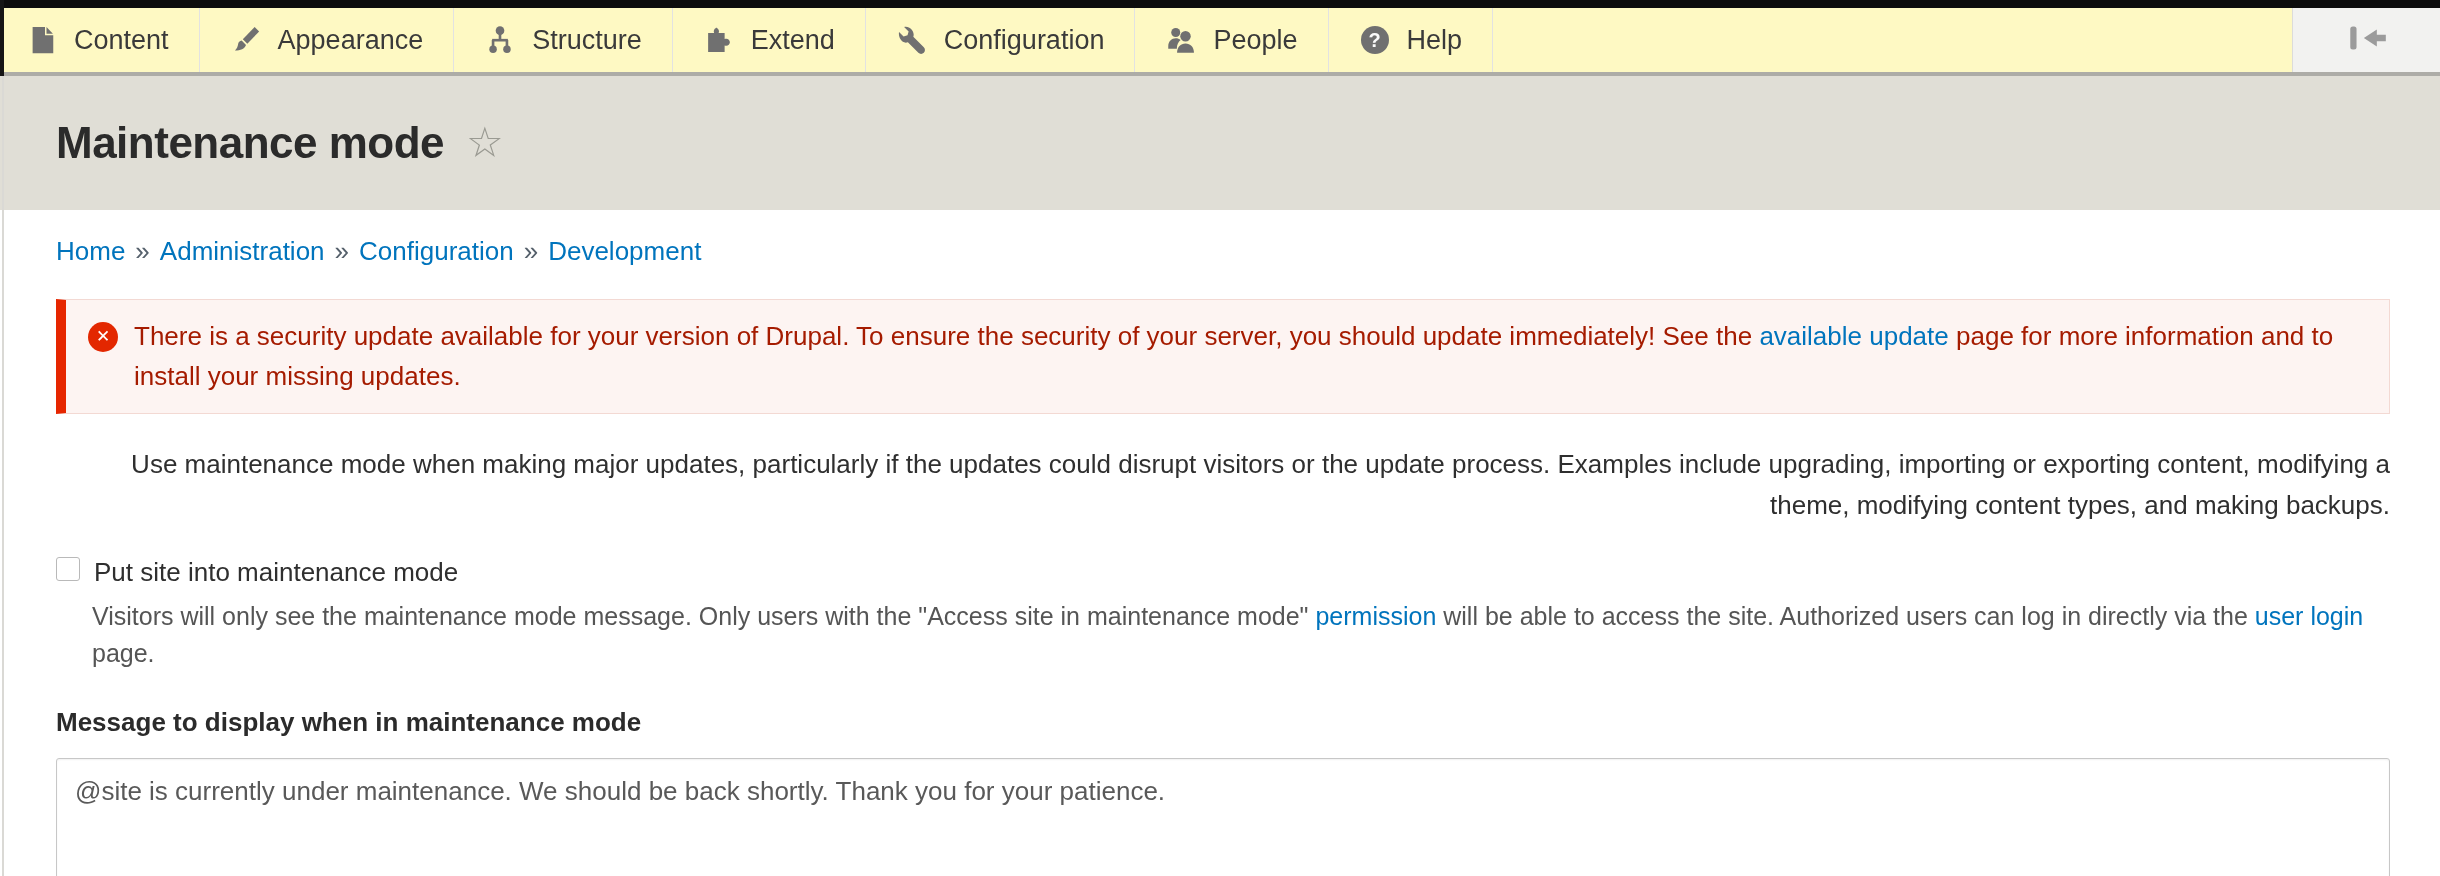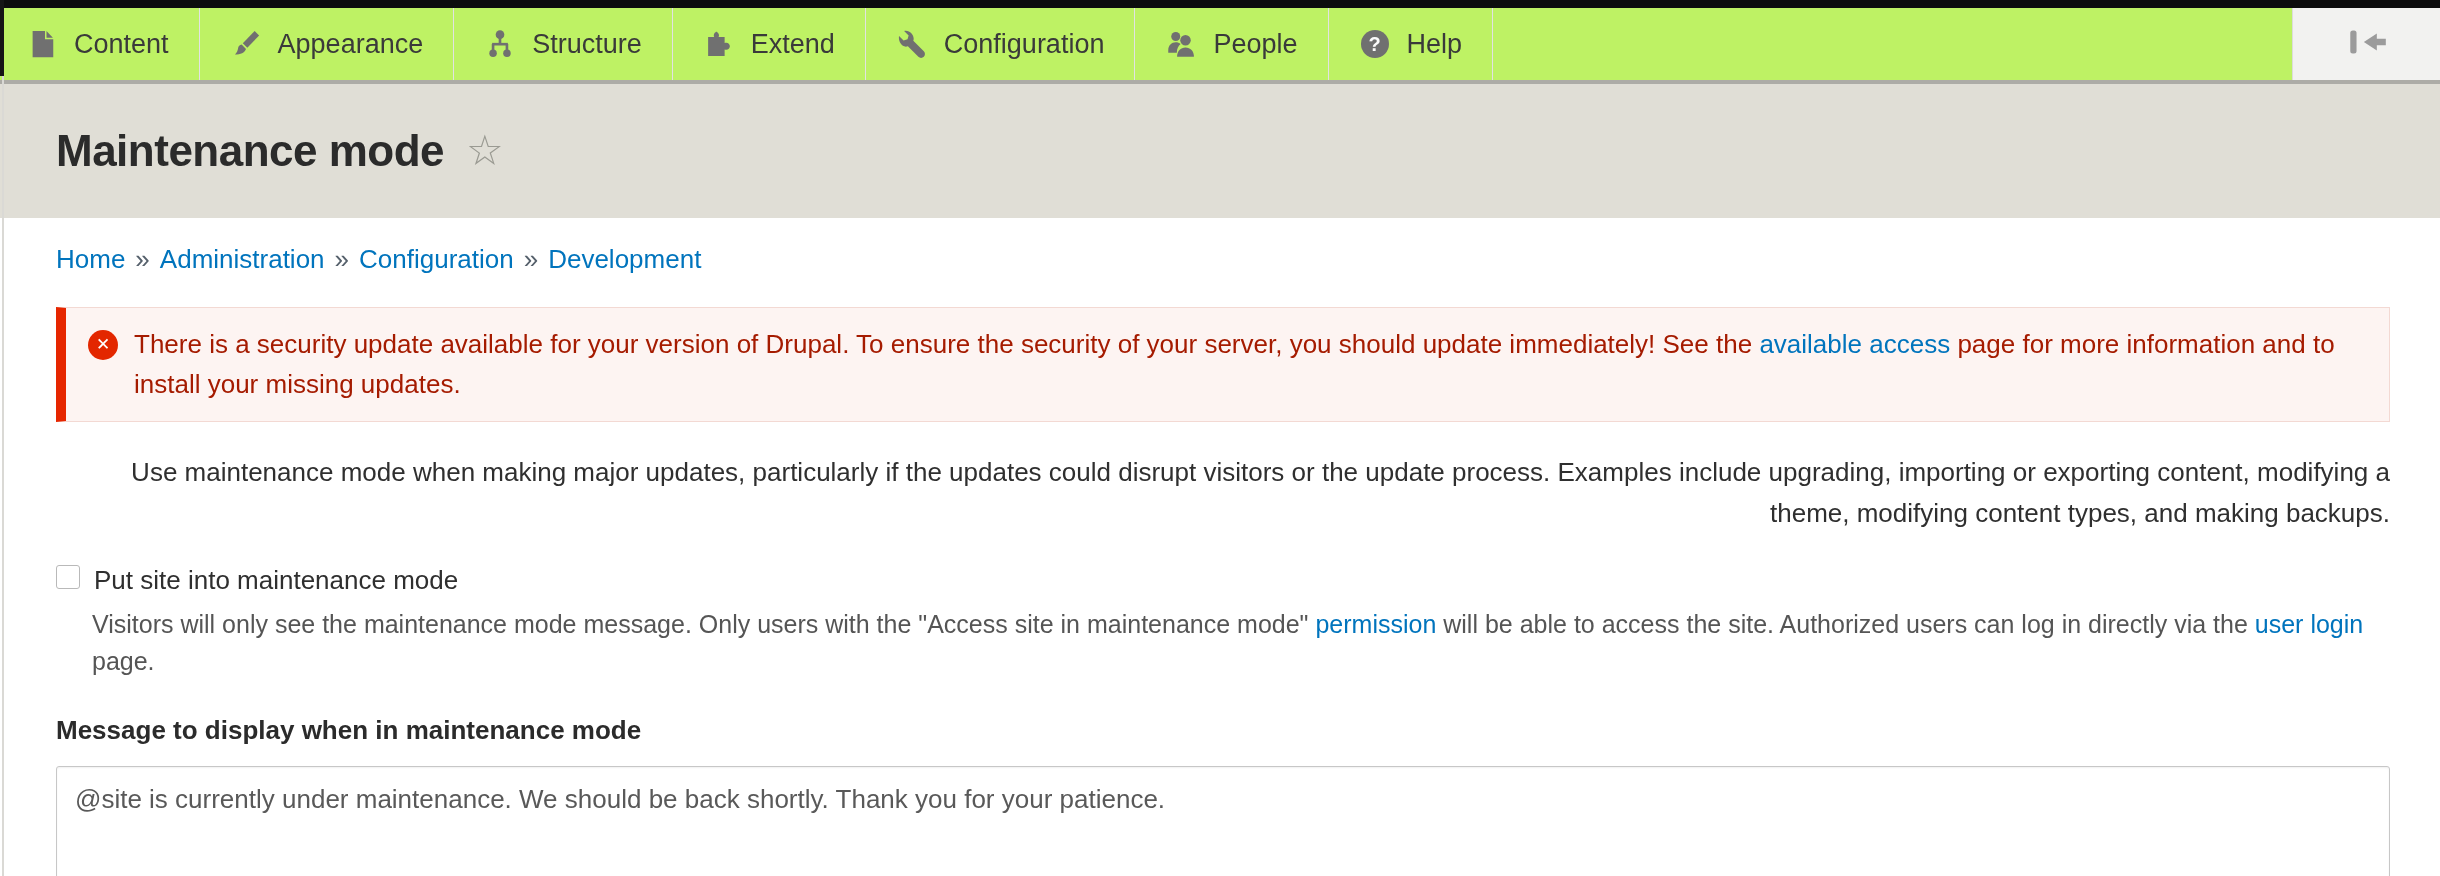--- a/index.html
+++ b/index.html
@@ -1,21 +1,21 @@
 <!DOCTYPE html>
 <html><head>
 <meta charset="utf-8">
 <style>
   * { margin:0; padding:0; box-sizing:border-box; }
   html,body { width:2440px; height:876px; overflow:hidden; background:#fff;
     font-family:"Liberation Sans","DejaVu Sans",sans-serif; color:#2f2f2f; }
 
   
   .top-strip { height:8px; background:#0d0d0d; }
-  .toolbar { height:72px; background:#bef264; display:flex; align-items:stretch; position:relative; }
+  .toolbar { height:64px; background:#fef9c3; display:flex; align-items:stretch; position:relative; }
   .tb-item { display:flex; align-items:center; gap:16px; padding:0 30px;
     border-right:1px solid #e2e2e2; color:#3a3a3a; font-size:27px; cursor:pointer; text-decoration:none; }
   .tb-item:first-child { padding-left:26px; }
   .tb-icon { width:32px; height:32px; display:flex; align-items:center; justify-content:center; color:#707070; }
   .tb-icon svg { width:30px; height:30px; fill:currentColor; }
   .help-badge { width:28px; height:28px; border-radius:50%; background:#707070; color:#fbfbfb;
     font-size:20px; font-weight:bold; display:flex; align-items:center; justify-content:center; }
   .tb-spacer { flex:1; }
   .tb-toggle { width:148px; background:#f2f2f0; border-left:1px solid #dcdcda;
     display:flex; align-items:center; justify-content:center; cursor:pointer; }
@@ -153,21 +153,21 @@
 
 <div class="content">
 
   <nav class="breadcrumb">
     <a class="lnk">Home</a><span class="sep">»</span><a class="lnk">Administration</a><span class="sep">»</span><a class="lnk">Configuration</a><span class="sep">»</span><a class="lnk">Development</a>
   </nav>
 
   <div class="error-box">
     <span class="error-icon">✕</span>
     <div>
-      <span>There is a security update available for your version of Drupal. To ensure the security of your server, you should update immediately! See the </span><a class="lnk">available access</a><span> page for more information and to install your missing updates.</span>
+      <span>There is a security update available for your version of Drupal. To ensure the security of your server, you should update immediately! See the </span><a class="lnk">available update</a><span> page for more information and to install your missing updates.</span>
     </div>
   </div>
 
   <p class="intro">Use maintenance mode when making major updates, particularly if the updates could disrupt visitors or the update process. Examples include upgrading, importing or exporting content, modifying a theme, modifying content types, and making backups.</p>
 
   <div class="cb-row">
     <input type="checkbox" class="cb-box" style="">
     <label class="cb-label">Put site into maintenance mode</label>
   </div>
   <div class="cb-desc">

